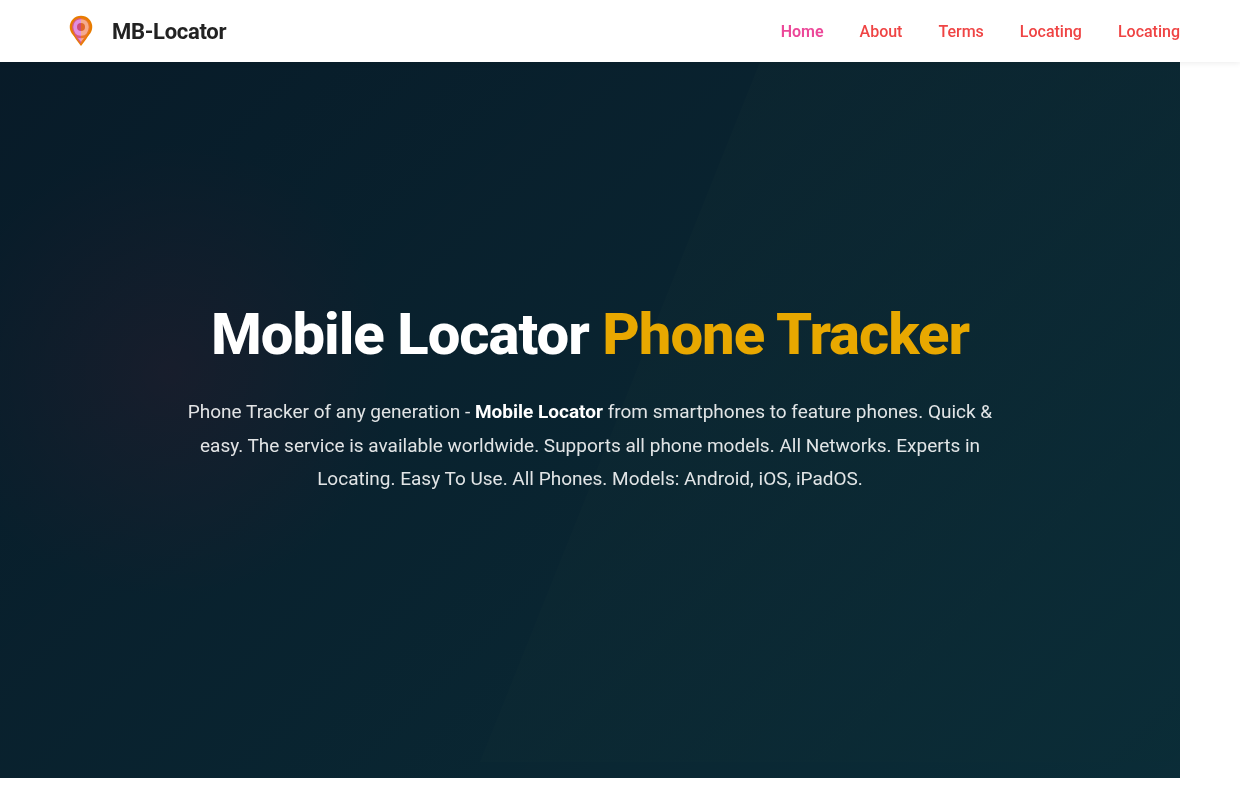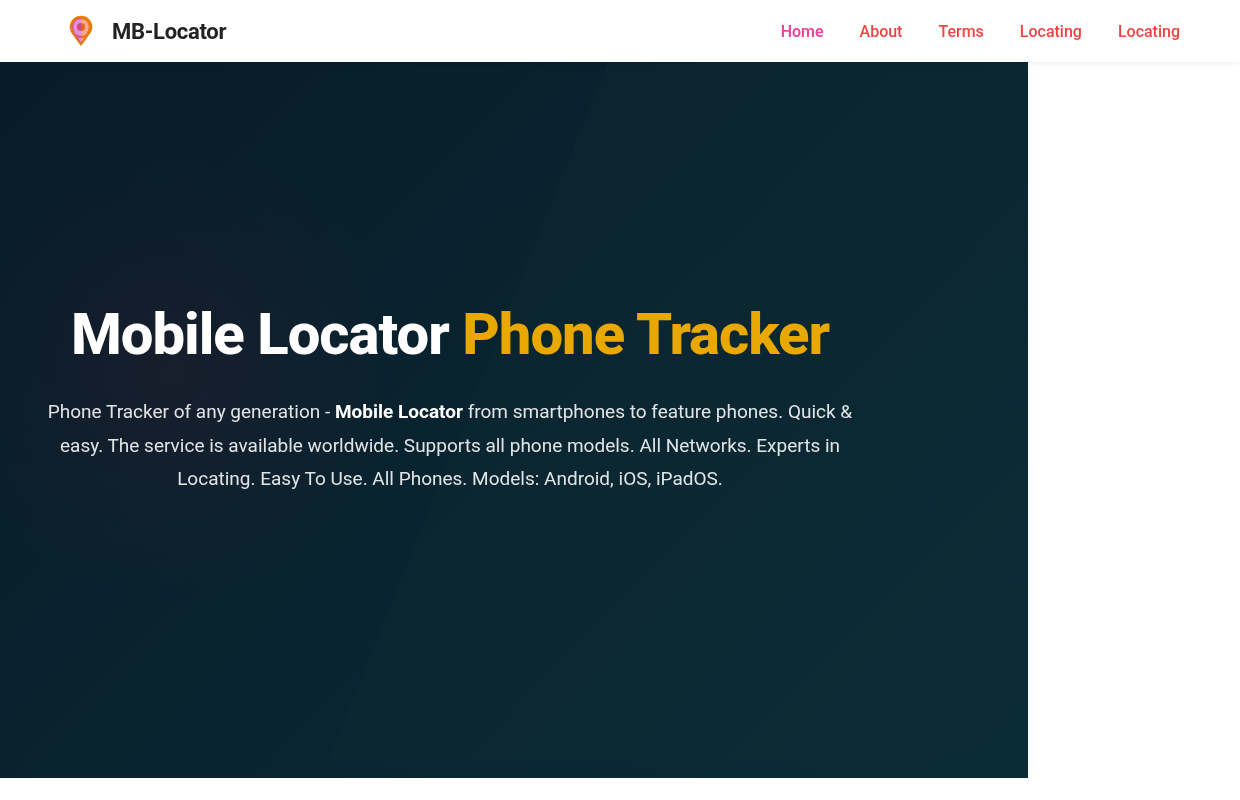--- a/index.html
+++ b/index.html
@@ -60,25 +60,26 @@
     }
 
     .nav-links a.active {
       color: #ec4899;
       font-weight: 600;
     }
 
     
     .hero {
       position: relative;
-      width: 1028px;
+      width: 1180px;
       height: 716px;
       overflow: hidden;
       display: flex;
       align-items: center;
+      justify-content: center;
     }
 
     .hero-bg {
       position: absolute;
       inset: 0;
       background: linear-gradient(135deg, rgba(0,20,40,0.82) 0%, rgba(0,40,60,0.75) 100%);
       z-index: 1;
     }
 
     

